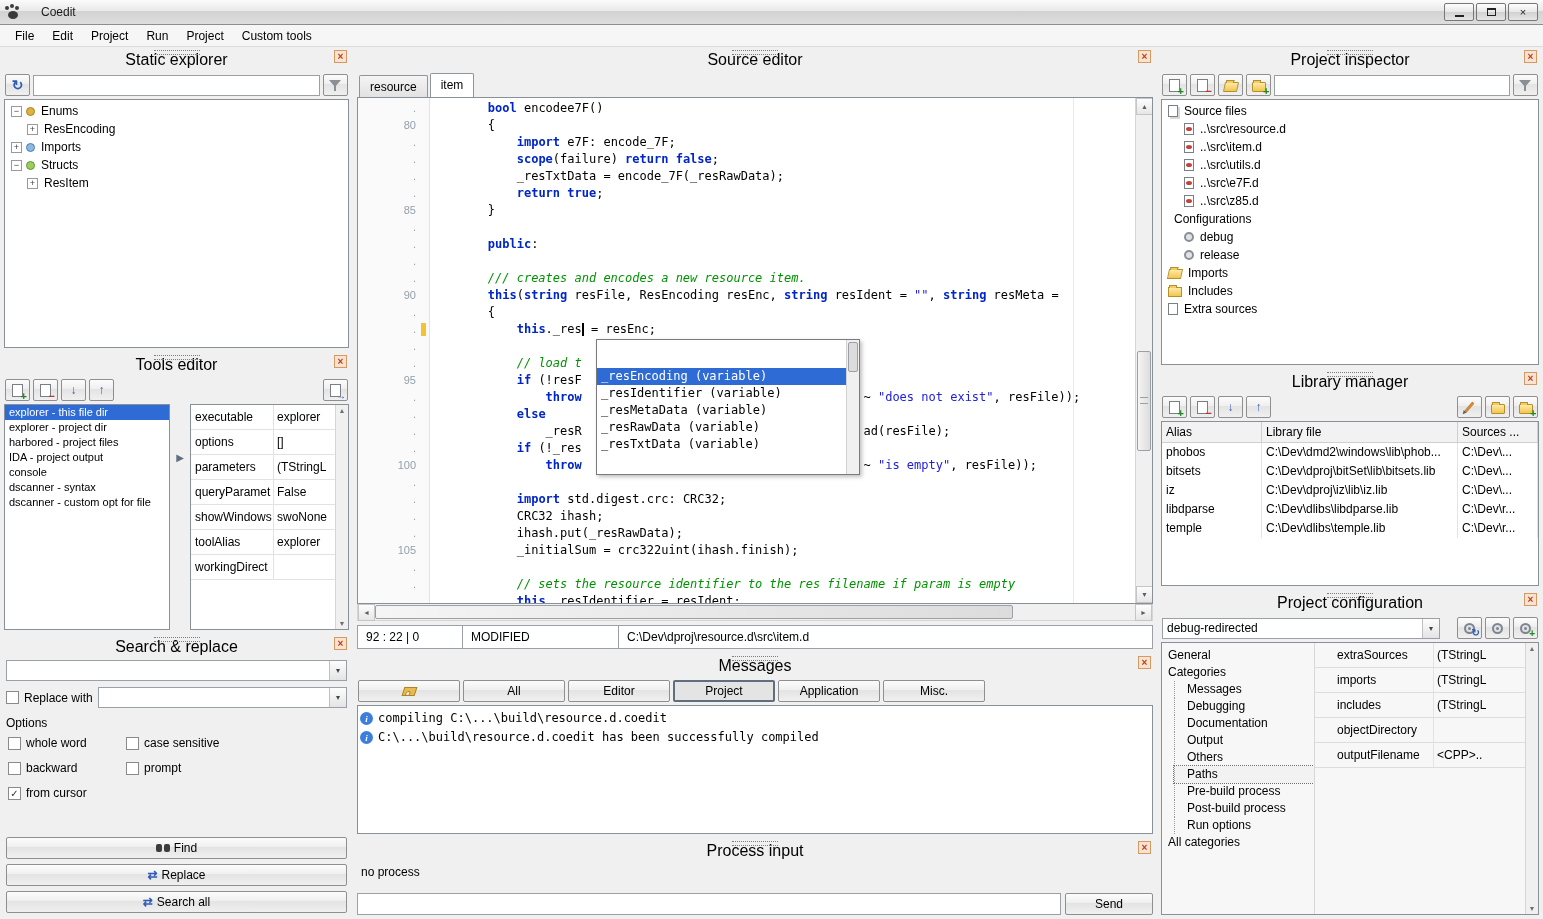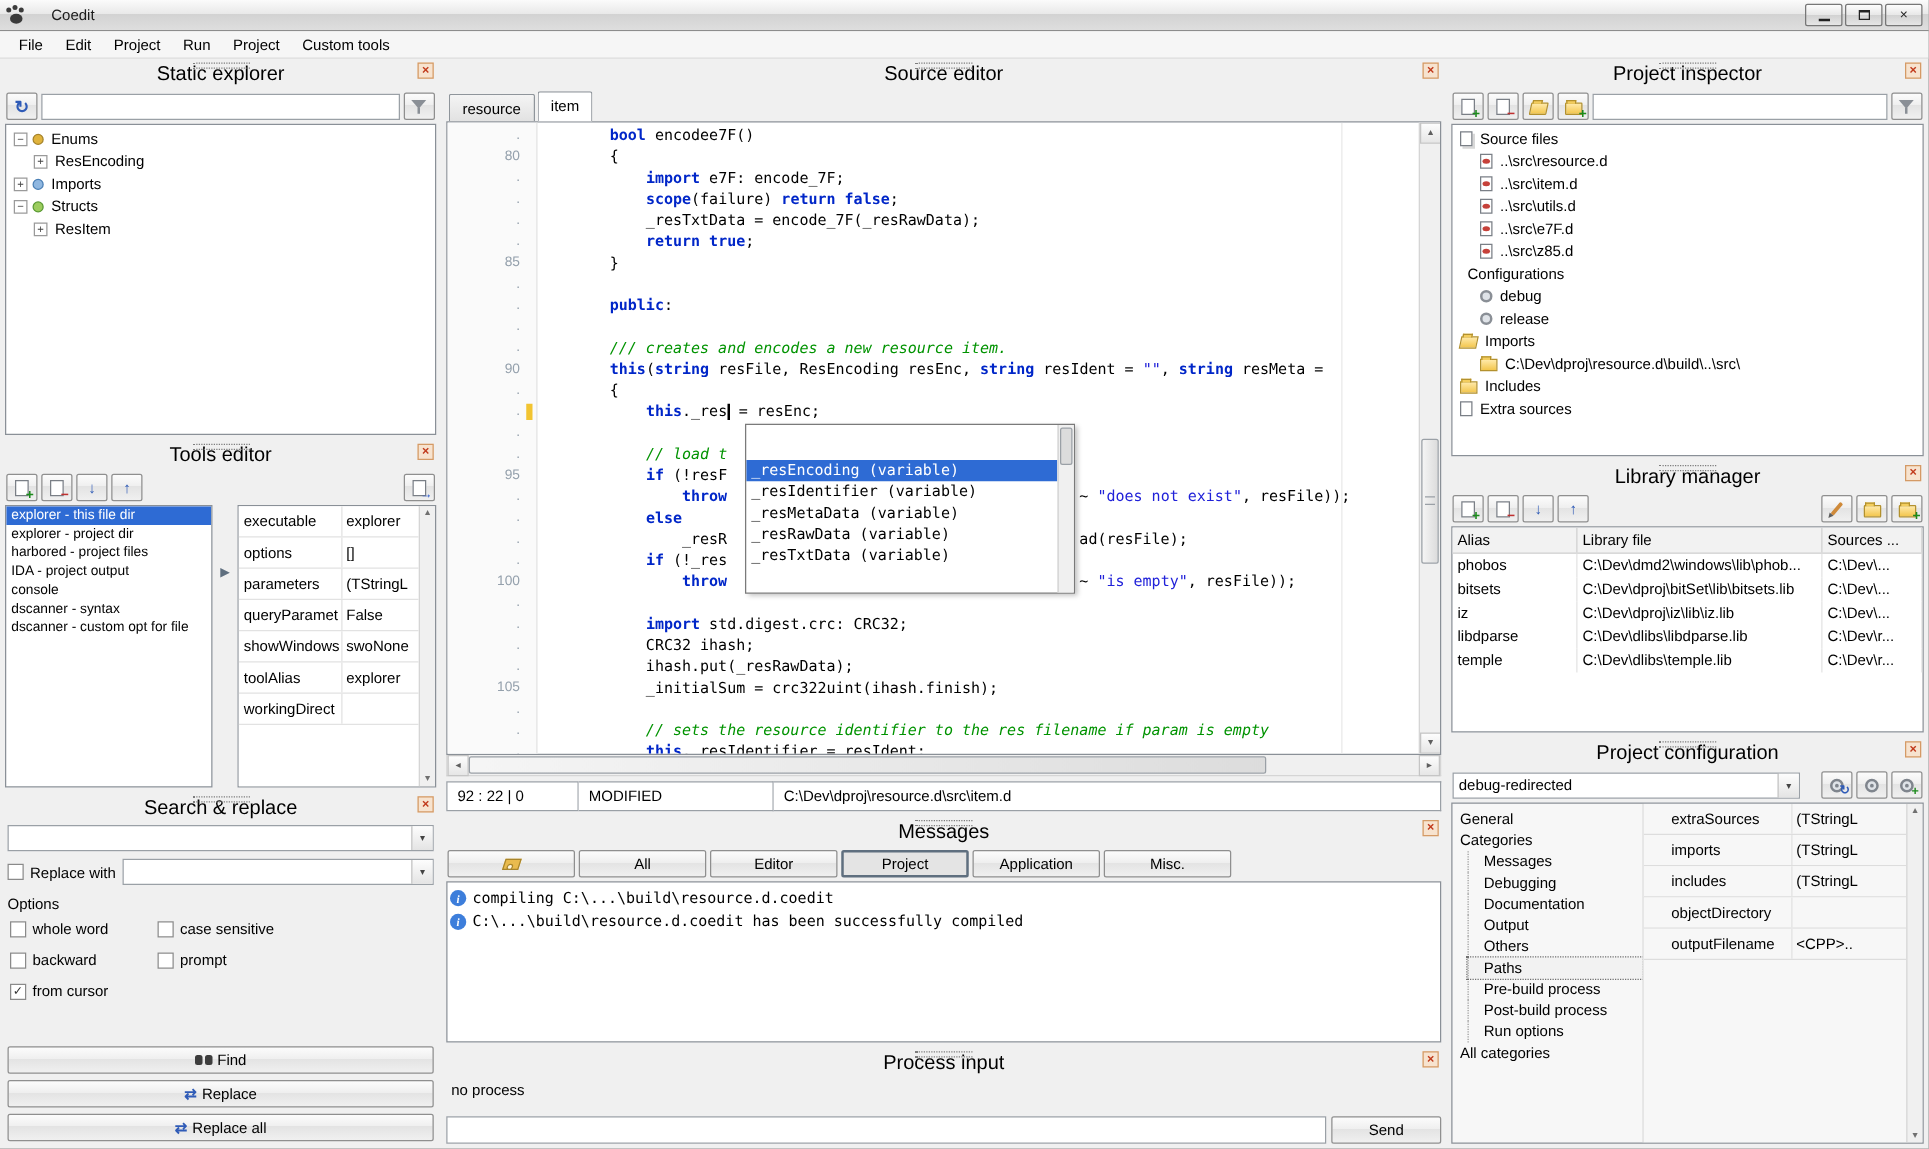--- a/index.html
+++ b/index.html
@@ -386,21 +386,21 @@
             <span class="btn sr-btn">
                 <span class="i-binoc"></span>
                 <span>Find</span>
               </span>
             <span class="btn sr-btn">
                 <span class="i-replace">⇄</span>
                 <span>Replace</span>
               </span>
             <span class="btn sr-btn">
                 <span class="i-replace">⇄</span>
-                <span>Replace all</span>
+                <span>Search all</span>
               </span>
           </div>
         </div>
       </section>
     </div>
 
     <div class="col col-center">
 
       <section class="panel" id="p-source" style="height:606px">
         <div class="panel-header">
@@ -630,24 +630,20 @@
               <span class="tlabel">debug</span>
             </div>
             <div class="tree-row" style="padding-left: 20px;">
               <span class="ticon ic-gear"></span>
               <span class="tlabel">release</span>
             </div>
             <div class="tree-row" style="padding-left: 4px;">
               <span class="ticon ic-folder-open"></span>
               <span class="tlabel">Imports</span>
             </div>
-            <div class="tree-row" style="padding-left: 20px;">
-              <span class="ticon ic-folder"></span>
-              <span class="tlabel">C:\Dev\dproj\resource.d\build\..\src\</span>
-            </div>
             <div class="tree-row" style="padding-left: 4px;">
               <span class="ticon ic-folder"></span>
               <span class="tlabel">Includes</span>
             </div>
             <div class="tree-row" style="padding-left: 4px;">
               <span class="ticon ic-page"></span>
               <span class="tlabel">Extra sources</span>
             </div>
           </div>
       </section>

